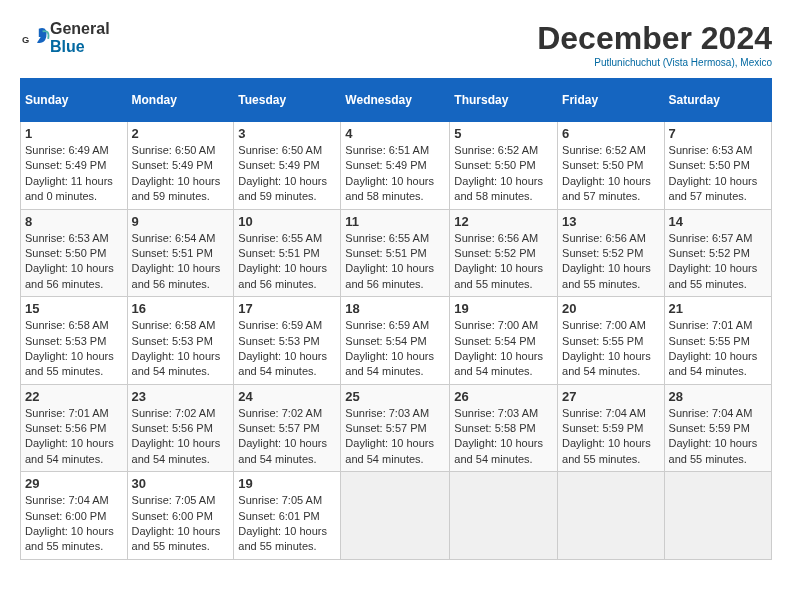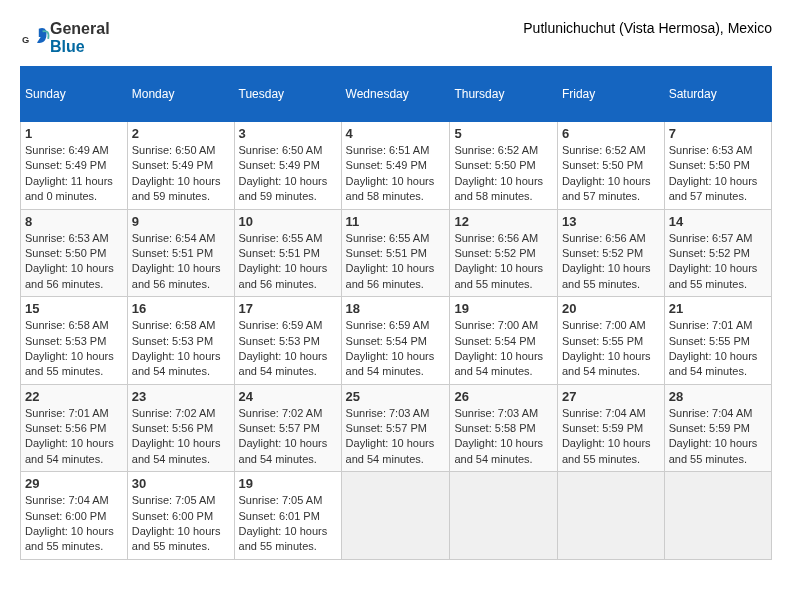--- a/index.html
+++ b/index.html
@@ -27,35 +27,35 @@
     }
     .title-section {
       text-align: right;
     }
     .calendar-title {
       font-size: 32px;
       font-weight: bold;
       color: #333;
     }
     .calendar-subtitle {
-      font-size: 14px;
-      color: #000000;
+      font-size: 10px;
+      color: #0369a1;
     }
     table {
       width: 100%;
       border-collapse: collapse;
       font-size: 10px;
     }
     thead tr th {
       background-color: #1565c0;
       color: #fff;
-      padding: 20px 4px;
+      padding: 14px 4px;
       text-align: left;
       font-size: 12px;
-      font-weight: normal;
+      font-weight: bold;
       border: 1px solid #1565c0;
     }
     tbody tr td {
       border: 1px solid #ccc;
       padding: 4px;
       vertical-align: top;
       background: #fff;
       min-height: 80px;
       width: 113px;
     }
@@ -87,20 +87,21 @@
       <text y="20" font-size="10" fill="#333" font-weight="bold">G</text>
       <path d="M18 5 Q28 2 26 14 Q24 22 16 20 L20 14 L18 14 L18 5Z" fill="#1565c0"></path>
       <path d="M22 8 Q30 6 28 16" stroke="#4db6ac" stroke-width="2" fill="none"></path>
     </svg>
     <div>
       <span style="font-size:16px;font-weight:bold;color:#333;margin-top:15px;">General</span><br>
       <span style="font-size:16px;font-weight:bold;color:#0369a1;">Blue</span>
     </div>
   </div>
   <div class="title-section">
+    <div class="calendar-title">December 2024</div>
     <div class="calendar-subtitle">Putlunichuchut (Vista Hermosa), Mexico</div>
   </div>
 </div>
 
 <table>
   <thead>
     <tr>
       <th>Sunday</th>
       <th>Monday</th>
       <th>Tuesday</th>

